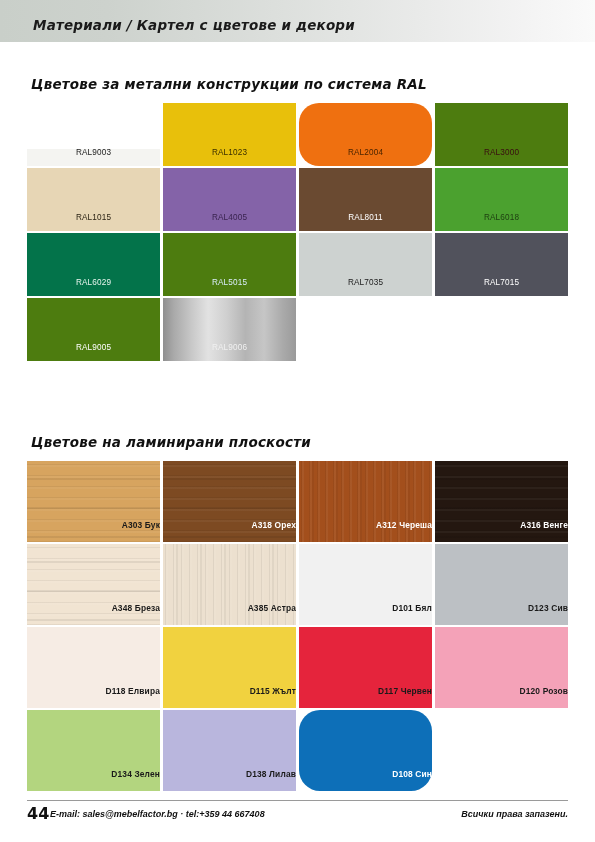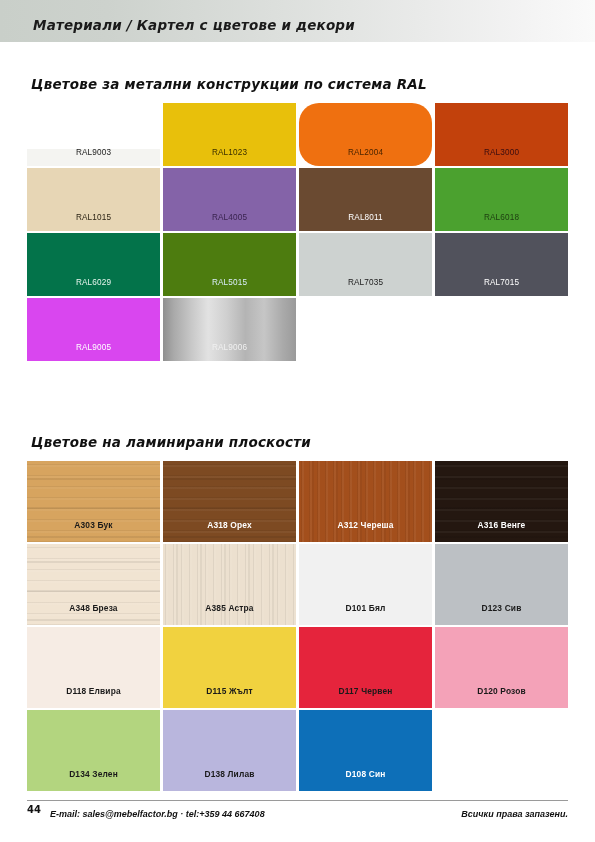--- a/index.html
+++ b/index.html
@@ -91,37 +91,37 @@
     position: absolute;
     left: 0;
     right: 0;
     text-align: center;
     font-family: "Liberation Sans", sans-serif;
     font-size: 8.2px;
     letter-spacing: 0.15px;
     white-space: nowrap;
   }
   #grid-ral .swatch-label { bottom: 9px; font-weight: normal; }
-  #grid-lam .swatch-label { bottom: 12px; font-weight: bold; font-size: 8.4px; }
+  #grid-lam .swatch-label { bottom: 12px; font-weight: bold; font-size: 8.4px; text-align: right; }
 
   
   .footer-rule {
     position: absolute;
     left: 27px;
     top: 800px;
     width: 541px;
     height: 1px;
     background: #9a9a9a;
   }
   .footer-page {
     position: absolute;
     left: 27px;
     top: 804px;
     font-family: "DejaVu Sans", sans-serif;
-    font-size: 10px;
+    font-size: 16px;
     font-weight: bold;
     color: #111;
   }
   .footer-contact {
     position: absolute;
     left: 50px;
     top: 809px;
     font-family: "Liberation Sans", sans-serif;
     font-size: 9px;
     font-weight: bold;
@@ -151,21 +151,21 @@
 <div class="grid" id="grid-ral">
     <div class="swatch" style="background: rgb(244, 244, 241); margin-top: 46px;">
       <div class="swatch-label" style="color: rgb(34, 34, 34);">RAL9003</div>
     </div>
     <div class="swatch" style="background: rgb(232, 192, 11);">
       <div class="swatch-label" style="color: rgb(58, 47, 0);">RAL1023</div>
     </div>
     <div class="swatch" style="background: rgb(239, 112, 16); border-radius: 20px;">
       <div class="swatch-label" style="color: rgb(74, 36, 0);">RAL2004</div>
     </div>
-    <div class="swatch" style="background: #c2410c; padding-left: 28px;">
+    <div class="swatch" style="background: #4d7c0f; padding-left: 28px;">
       <div class="swatch-label" style="color: rgb(58, 13, 16);">RAL3000</div>
     </div>
     <div class="swatch" style="background: rgb(231, 214, 181);">
       <div class="swatch-label" style="color: rgb(44, 36, 21);">RAL1015</div>
     </div>
     <div class="swatch" style="background: rgb(132, 99, 168);">
       <div class="swatch-label" style="color: rgb(58, 36, 80);">RAL4005</div>
     </div>
     <div class="swatch" style="background: rgb(106, 74, 49);">
       <div class="swatch-label" style="color: rgb(255, 255, 255);">RAL8011</div>
@@ -178,21 +178,21 @@
     </div>
     <div class="swatch" style="background: #4d7c0f;">
       <div class="swatch-label" style="color: rgb(217, 236, 249);">RAL5015</div>
     </div>
     <div class="swatch" style="background: rgb(205, 210, 208);">
       <div class="swatch-label" style="color: rgb(28, 28, 28);">RAL7035</div>
     </div>
     <div class="swatch" style="background: rgb(81, 82, 92);">
       <div class="swatch-label" style="color: rgb(255, 255, 255);">RAL7015</div>
     </div>
-    <div class="swatch" style="background: #d946ef;">
+    <div class="swatch" style="background: #4d7c0f;">
       <div class="swatch-label" style="color: rgb(255, 255, 255);">RAL9005</div>
     </div>
     <div class="swatch" style="background: rgb(184, 184, 184);">
       <div class="grain" style="background: linear-gradient(to right, rgb(143, 143, 143) 0%, rgb(169, 169, 169) 8%, rgb(201, 201, 201) 22%, rgb(226, 226, 226) 34%, rgb(207, 207, 207) 48%, rgb(180, 180, 180) 62%, rgb(198, 198, 198) 76%, rgb(170, 170, 170) 90%, rgb(154, 154, 154) 100%); opacity: 1;"></div>
       <div class="swatch-label" style="color: rgb(240, 240, 240);">RAL9006</div>
     </div>
   </div>
 
 <div class="section-title" id="title-lam">Цветове на ламинирани плоскости</div>
 <div class="grid" id="grid-lam">
@@ -237,21 +237,21 @@
     </div>
     <div class="swatch" style="background: rgb(244, 162, 184);">
       <div class="swatch-label" style="color: rgb(26, 26, 26);">D120 Розов</div>
     </div>
     <div class="swatch" style="background: rgb(179, 213, 127);">
       <div class="swatch-label" style="color: rgb(26, 26, 26);">D134 Зелен</div>
     </div>
     <div class="swatch" style="background: rgb(185, 182, 221);">
       <div class="swatch-label" style="color: rgb(26, 26, 26);">D138 Лилав</div>
     </div>
-    <div class="swatch" style="background: rgb(13, 111, 184);">
+    <div class="swatch" style="background: rgb(13, 111, 184); border-radius: 21px;">
       <div class="swatch-label" style="color: rgb(255, 255, 255);">D108 Син</div>
     </div>
   </div>
 
 <div class="footer-rule"></div>
 <div class="footer-page">44</div>
 <div class="footer-contact">E-mail: sales@mebelfactor.bg · tel:+359 44 667408</div>
 <div class="footer-rights">Всички права запазени.</div>
 
 </body></html>

